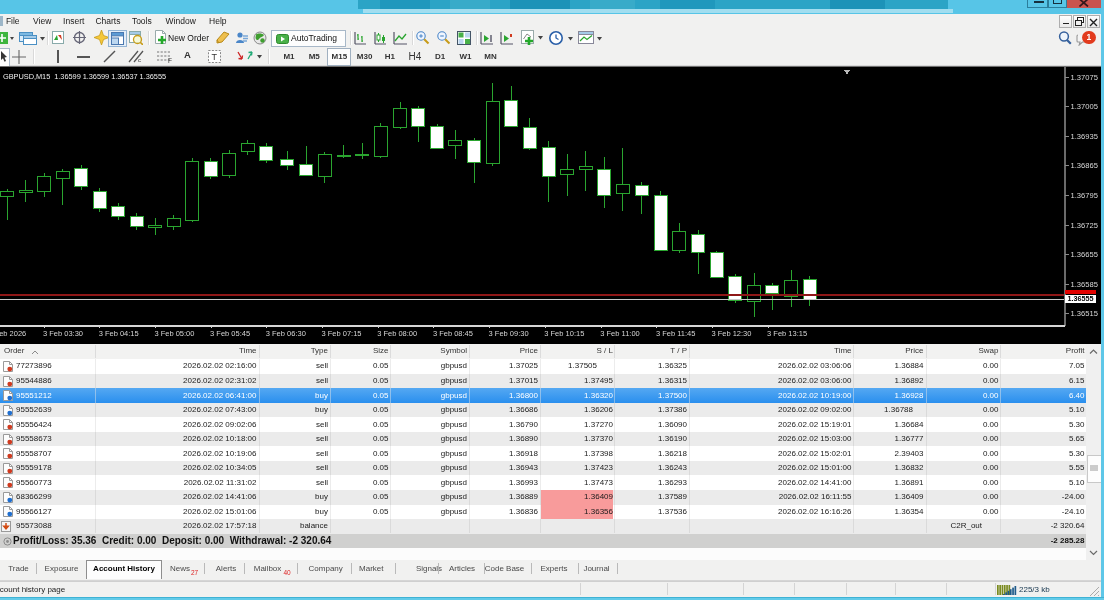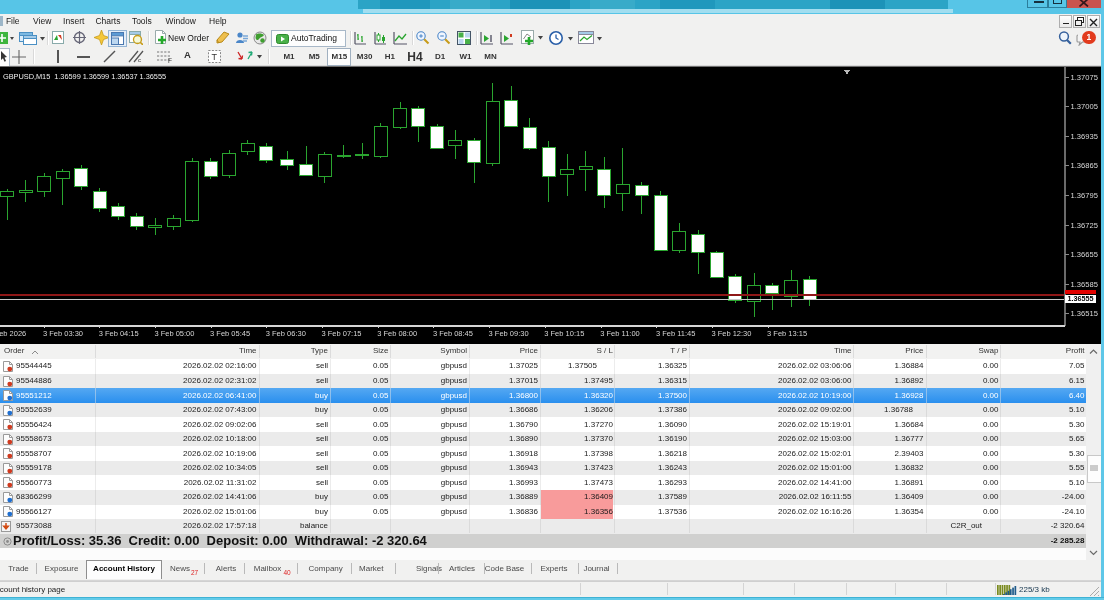--- a/index.html
+++ b/index.html
@@ -214,21 +214,21 @@
       <path d="M13 9 L17 2 M17 2 l-3.5 0.5 M17 2 l-0.5 3.5" stroke="#2a7" stroke-width="1.3" fill="none"></path>
       <path d="M22 5 l5 0 -2.5 3.5 z" fill="#444"></path>
     </svg>
 <div style="position:absolute;left:268px;top:49px;width:1px;height:15px;background:#d9d9d9;border-right:1px solid #fff"></div>
 <div class="t" style="left:289.0px;top:52.5px;transform:translateX(-50%);font-size:8px;color:#333;font-weight:bold">M1</div>
 <div class="t" style="left:314.2px;top:52.5px;transform:translateX(-50%);font-size:8px;color:#333;font-weight:bold">M5</div>
 <div style="position:absolute;left:327.4px;top:47.5px;width:24px;height:18px;background:#fdfdfd;border:1px solid #a0b0c0;box-sizing:border-box"></div>
 <div class="t" style="left:339.4px;top:52.5px;transform:translateX(-50%);font-size:8px;color:#333;font-weight:bold">M15</div>
 <div class="t" style="left:364.6px;top:52.5px;transform:translateX(-50%);font-size:8px;color:#333;font-weight:bold">M30</div>
 <div class="t" style="left:389.8px;top:52.5px;transform:translateX(-50%);font-size:8px;color:#333;font-weight:bold">H1</div>
-<div class="t" style="left:415.0px;top:52.5px;transform:translateX(-50%);font-size:12px;color:#333;font-weight:bold">H4</div>
+<div class="t" style="left:415.0px;top:52.5px;transform:translateX(-50%);font-size:10px;color:#333;font-weight:normal">H4</div>
 <div class="t" style="left:440.2px;top:52.5px;transform:translateX(-50%);font-size:8px;color:#333;font-weight:bold">D1</div>
 <div class="t" style="left:465.4px;top:52.5px;transform:translateX(-50%);font-size:8px;color:#333;font-weight:bold">W1</div>
 <div class="t" style="left:490.6px;top:52.5px;transform:translateX(-50%);font-size:8px;color:#333;font-weight:bold">MN</div>
 <svg width="1104" height="278" style="position:absolute;left:0;top:66px" shape-rendering="crispEdges" font-family="'Liberation Sans',sans-serif">
 <rect x="0" y="0" width="1101" height="278" fill="#000"></rect>
 <rect x="0" y="0" width="1104" height="1" fill="#6f6f6f"></rect>
 <line x1="7" y1="123" x2="7" y2="154" stroke="#2aa52f" stroke-width="1"></line>
 <rect x="0.5" y="125.7" width="13.0" height="5.0" fill="#000000" stroke="#2aa52f" stroke-width="1"></rect>
 <line x1="25.5" y1="114" x2="25.5" y2="135.7" stroke="#2aa52f" stroke-width="1"></line>
 <rect x="19.0" y="124.5" width="13.0" height="2.0" fill="#000000" stroke="#2aa52f" stroke-width="1"></rect>
@@ -435,21 +435,21 @@
 <div style="position:absolute;left:853px;top:388.3px;width:1px;height:14.53px;background:rgba(255,255,255,0.38)"></div>
 <div style="position:absolute;left:926px;top:359px;width:1px;height:174px;background:rgba(120,120,120,0.14)"></div>
 <div style="position:absolute;left:926px;top:388.3px;width:1px;height:14.53px;background:rgba(255,255,255,0.38)"></div>
 <div style="position:absolute;left:1000px;top:359px;width:1px;height:174px;background:rgba(120,120,120,0.14)"></div>
 <div style="position:absolute;left:1000px;top:388.3px;width:1px;height:14.53px;background:rgba(255,255,255,0.38)"></div>
 <svg style="position:absolute;left:3px;top:361.0px" width="10" height="11">
       <path d="M0.5 0.5 L6.5 0.5 L9.5 3.5 L9.5 10.5 L0.5 10.5 Z" fill="#fdfdfd" stroke="#9a9a9a"></path>
       <path d="M6.5 0.5 L6.5 3.5 L9.5 3.5" fill="none" stroke="#9a9a9a"></path>
       <circle cx="6.8" cy="8.1" r="2.45" fill="#d03a1f"></circle>
     </svg>
-<div class="t" style="left:16px;top:362.4px;color:#1a1a1a">95544445</div>
+<div class="t" style="left:16px;top:362.4px;color:#1a1a1a">77273896</div>
 <div class="t" style="right:847.5px;top:362.4px;color:#1a1a1a">2026.02.02 02:16:00</div>
 <div class="t" style="right:776px;top:362.4px;color:#1a1a1a">sell</div>
 <div class="t" style="right:715.5px;top:362.4px;color:#1a1a1a">0.05</div>
 <div class="t" style="right:637px;top:362.4px;color:#1a1a1a">gbpusd</div>
 <div class="t" style="right:566px;top:362.4px;color:#1a1a1a">1.37025</div>
 <div class="t" style="right:507px;top:362.4px;color:#1a1a1a">1.37505</div>
 <div class="t" style="right:417px;top:362.4px;color:#1a1a1a">1.36325</div>
 <div class="t" style="right:252.5px;top:362.4px;color:#1a1a1a">2026.02.02 03:06:06</div>
 <div class="t" style="right:180.5px;top:362.4px;color:#1a1a1a">1.36884</div>
 <div class="t" style="right:105.5px;top:362.4px;color:#1a1a1a">0.00</div>
@@ -631,21 +631,21 @@
 <div class="t" style="left:16px;top:522.2px;color:#1a1a1a">95573088</div>
 <div class="t" style="right:847.5px;top:522.2px;color:#1a1a1a">2026.02.02 17:57:18</div>
 <div class="t" style="right:776px;top:522.2px;color:#1a1a1a">balance</div>
 <div class="t" style="right:122px;top:522.2px;color:#1a1a1a">C2R_out</div>
 <div class="t" style="right:19.5px;top:522.2px;color:#1a1a1a">-2 320.64</div>
 <div style="position:absolute;left:0;top:533.6px;width:1086px;height:14.4px;background:#d0d0cf"></div>
 <svg style="position:absolute;left:3px;top:537.1px" width="9" height="9">
       <circle cx="4.5" cy="4.5" r="3.6" fill="none" stroke="#8a8a8a" stroke-width="1"></circle>
       <circle cx="4.5" cy="4.5" r="1.4" fill="#8a8a8a"></circle>
     </svg>
-<div class="t" style="left:13px;top:537.0px;font-weight:bold;font-size:13px;color:#111">Profit/Loss: 35.36&nbsp;&nbsp;Credit: 0.00&nbsp;&nbsp;Deposit: 0.00&nbsp;&nbsp;Withdrawal: -2 320.64</div>
+<div class="t" style="left:13px;top:537.0px;font-weight:bold;font-size:10px;color:#111">Profit/Loss: 35.36&nbsp;&nbsp;Credit: 0.00&nbsp;&nbsp;Deposit: 0.00&nbsp;&nbsp;Withdrawal: -2 320.64</div>
 <div class="t" style="right:19.5px;top:537.0px;font-weight:bold;color:#111">-2 285.28</div>
 <div style="position:absolute;left:0;top:548.0px;width:1086px;height:11.5px;background:#fcfcfc"></div>
 <div style="position:absolute;left:1086px;top:344px;width:15px;height:216px;background:#f0f0f0"></div>
 <svg style="position:absolute;left:1086px;top:345px" width="15" height="14">
       <path d="M4 8.5 L7.5 5 L11 8.5" fill="none" stroke="#6a6a6a" stroke-width="1.2"></path>
     </svg>
 <svg style="position:absolute;left:1086px;top:546px" width="15" height="14">
       <path d="M4 5 L7.5 8.5 L11 5" fill="none" stroke="#6a6a6a" stroke-width="1.2"></path>
     </svg>
 <div style="position:absolute;left:1087px;top:455px;width:13px;height:26px;background:#fdfdfd;border:1px solid #c8c8c8"></div>

